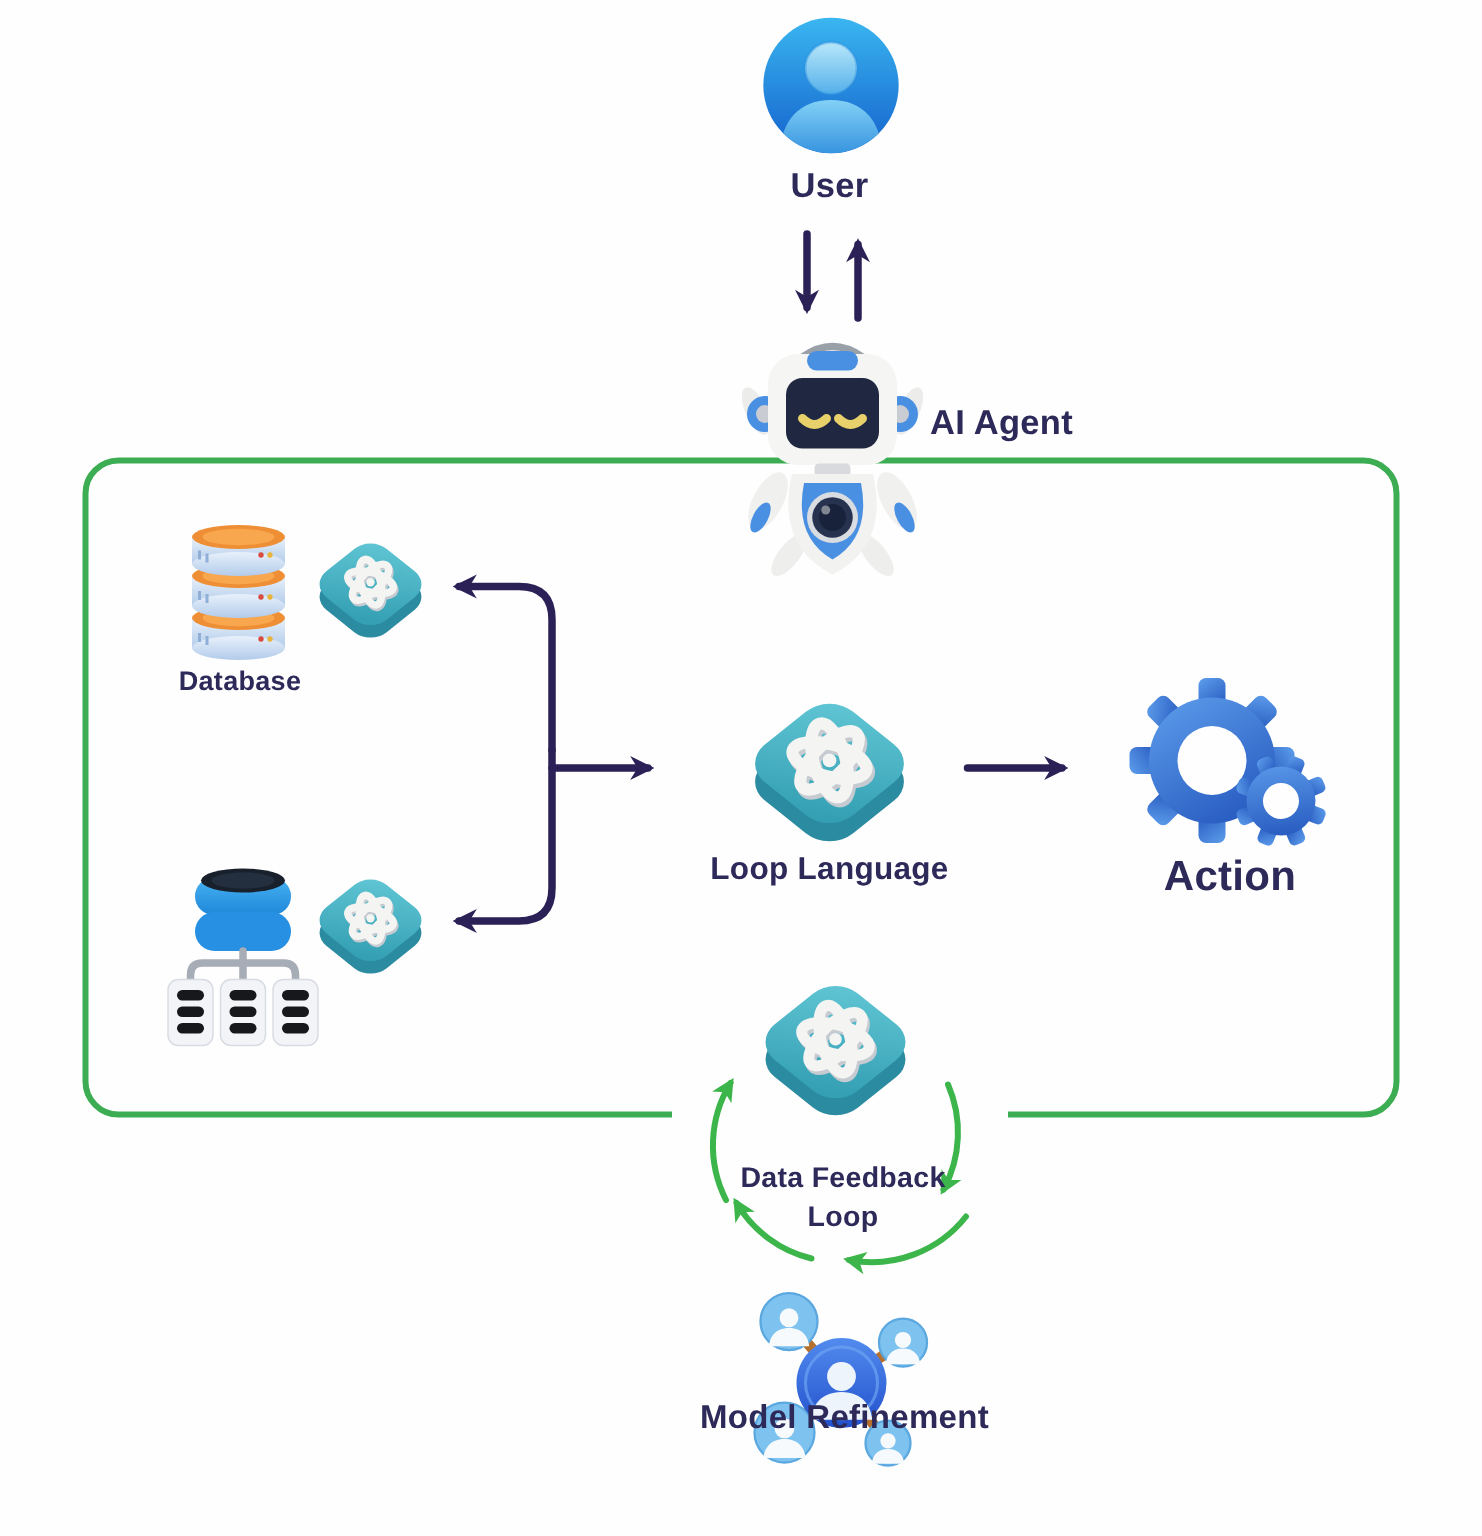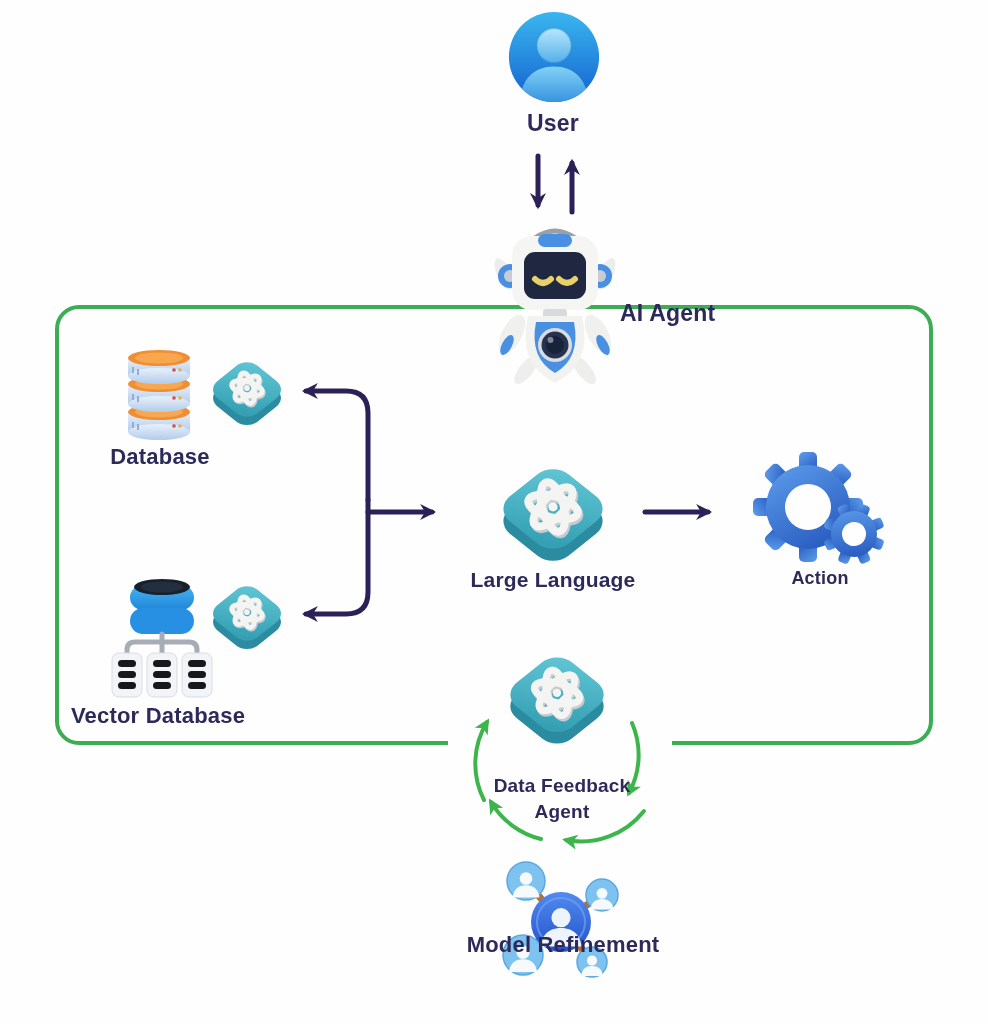--- a/index.html
+++ b/index.html
@@ -286,32 +286,31 @@
     </g>
     <g>
       <circle cx="85" cy="72" r="30" fill="url(#refC)"></circle>
       <circle cx="85" cy="72" r="24" fill="none" stroke="#6ea4f2" stroke-width="2" opacity="0.7"></circle>
       <use href="#person" transform="translate(85,76) scale(16)" fill="#eef4fc"></use>
     </g>
   </svg>
 
   <div class="label" style="left:553px;top:110px;font-size:23px;">User</div>
 
-  <div class="label left-align" style="left:620px;top:268px;font-size:23px;margin-top:32px;">AI Agent</div>
-
-  <div class="label" style="left:160px;top:444px;font-size:22px;">Database</div>
-
-  <div class="label" style="left:158px;top:703px;font-size:22px;">Vector Database</div>
+  <div class="label left-align" style="left:620px;top:268px;font-size:23px;">AI Agent</div>
+
+  <div class="label" style="left:160px;top:444px;font-size:18px;">Database</div>
+
 
   <div class="label" style="left:553px;top:566px;font-size:21px;line-height:27px;">
-    <div>Large Language</div>
+    <div>Loop Language</div>
   </div>
 
-  <div class="label" style="left:820px;top:568px;font-size:18px;">Action</div>
+  <div class="label" style="left:820px;top:568px;font-size:28px;">Action</div>
 
   <div class="label" style="left:562px;top:757px;font-size:19px;line-height:26px;margin-top:16px;">
     <div>Data Feedback</div>
-    <div>Agent</div>
+    <div>Loop</div>
   </div>
 
   <div class="label" style="left:563px;top:932px;font-size:22px;">Model Refinement</div>
 
 </div>
 
 </body></html>

